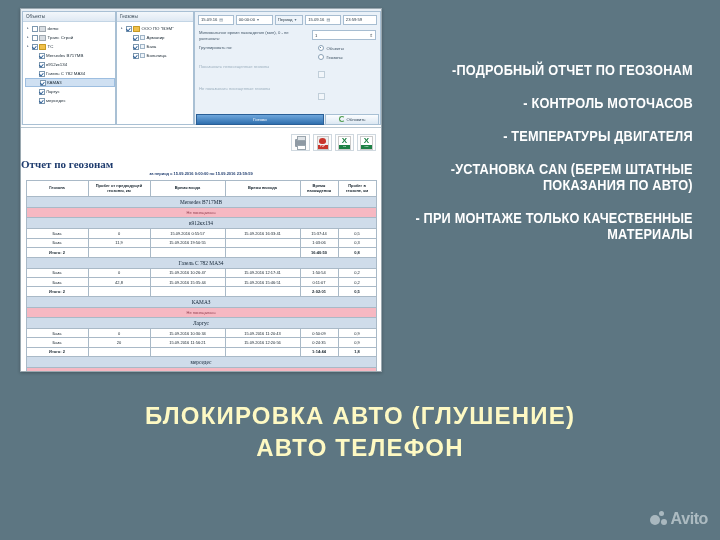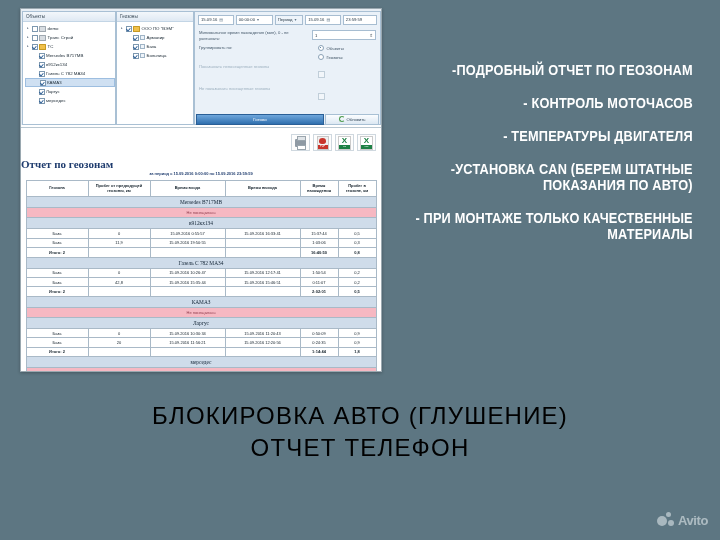--- a/index.html
+++ b/index.html
@@ -115,33 +115,33 @@
   .bullets{position:absolute;left:392px;top:62px;width:320px;text-align:right;}
   .bullet{
     color:#ffffff;font-weight:bold;font-size:14.5px;line-height:16px;
     letter-spacing:0.2px;margin-bottom:17px;
     font-family:"Liberation Sans", sans-serif;
     transform:scaleX(0.88);transform-origin:center;
   }
   
   .tagline{
     position:absolute;left:0;top:400px;width:720px;text-align:center;
-    color:#000000;font-size:24px;line-height:32px;font-weight:400;
+    color:#fef9c3;font-size:24px;line-height:32px;font-weight:700;
     letter-spacing:1.2px;font-family:"Liberation Sans", sans-serif;
   }
   
   .avito{
     position:absolute;right:12px;bottom:12px;display:flex;align-items:center;gap:4px;opacity:.55;
   }
   .avito .mark{position:relative;width:17px;height:16px;}
   .avito .mark i{position:absolute;border-radius:50%;display:block;}
   .avito .mark .b1{left:0;top:4px;width:10px;height:10px;background:#e8eff2;}
   .avito .mark .b2{left:9px;top:0;width:5px;height:5px;background:#e8eff2;}
   .avito .mark .b3{left:11px;top:8px;width:6px;height:6px;background:#e8eff2;}
-  .avito .wtxt{color:#eef4f6;font-size:13px;font-weight:bold;letter-spacing:-0.4px;}
+  .avito .wtxt{color:#eef4f6;font-size:16px;font-weight:bold;letter-spacing:-0.4px;}
 </style>
 </head>
 <body>
 
 <div class="shot">
 
   <div class="app-top">
 
     <div class="panel" id="panel-objects">
       <div class="panel-hdr">Объекты</div>
@@ -446,21 +446,21 @@
 <div class="bullets" id="bullets">
     <div class="bullet">-ПОДРОБНЫЙ ОТЧЕТ ПО ГЕОЗОНАМ</div>
     <div class="bullet">- КОНТРОЛЬ МОТОЧАСОВ</div>
     <div class="bullet">- ТЕМПЕРАТУРЫ ДВИГАТЕЛЯ</div>
     <div class="bullet">-УСТАНОВКА CAN (БЕРЕМ ШТАТНЫЕ ПОКАЗАНИЯ ПО АВТО)</div>
     <div class="bullet">- ПРИ МОНТАЖЕ ТОЛЬКО КАЧЕСТВЕННЫЕ МАТЕРИАЛЫ</div>
   </div>
 
 <div class="tagline">
   <div>БЛОКИРОВКА АВТО (ГЛУШЕНИЕ)</div>
-  <div>ОТЧЕТ ТЕЛЕФОН</div>
+  <div>АВТО ТЕЛЕФОН</div>
 </div>
 
 <div class="avito">
   <span class="mark">
       <i class="b1"></i>
       <i class="b2"></i>
       <i class="b3"></i>
     </span>
   <span class="wtxt">Avito</span>
 </div>

